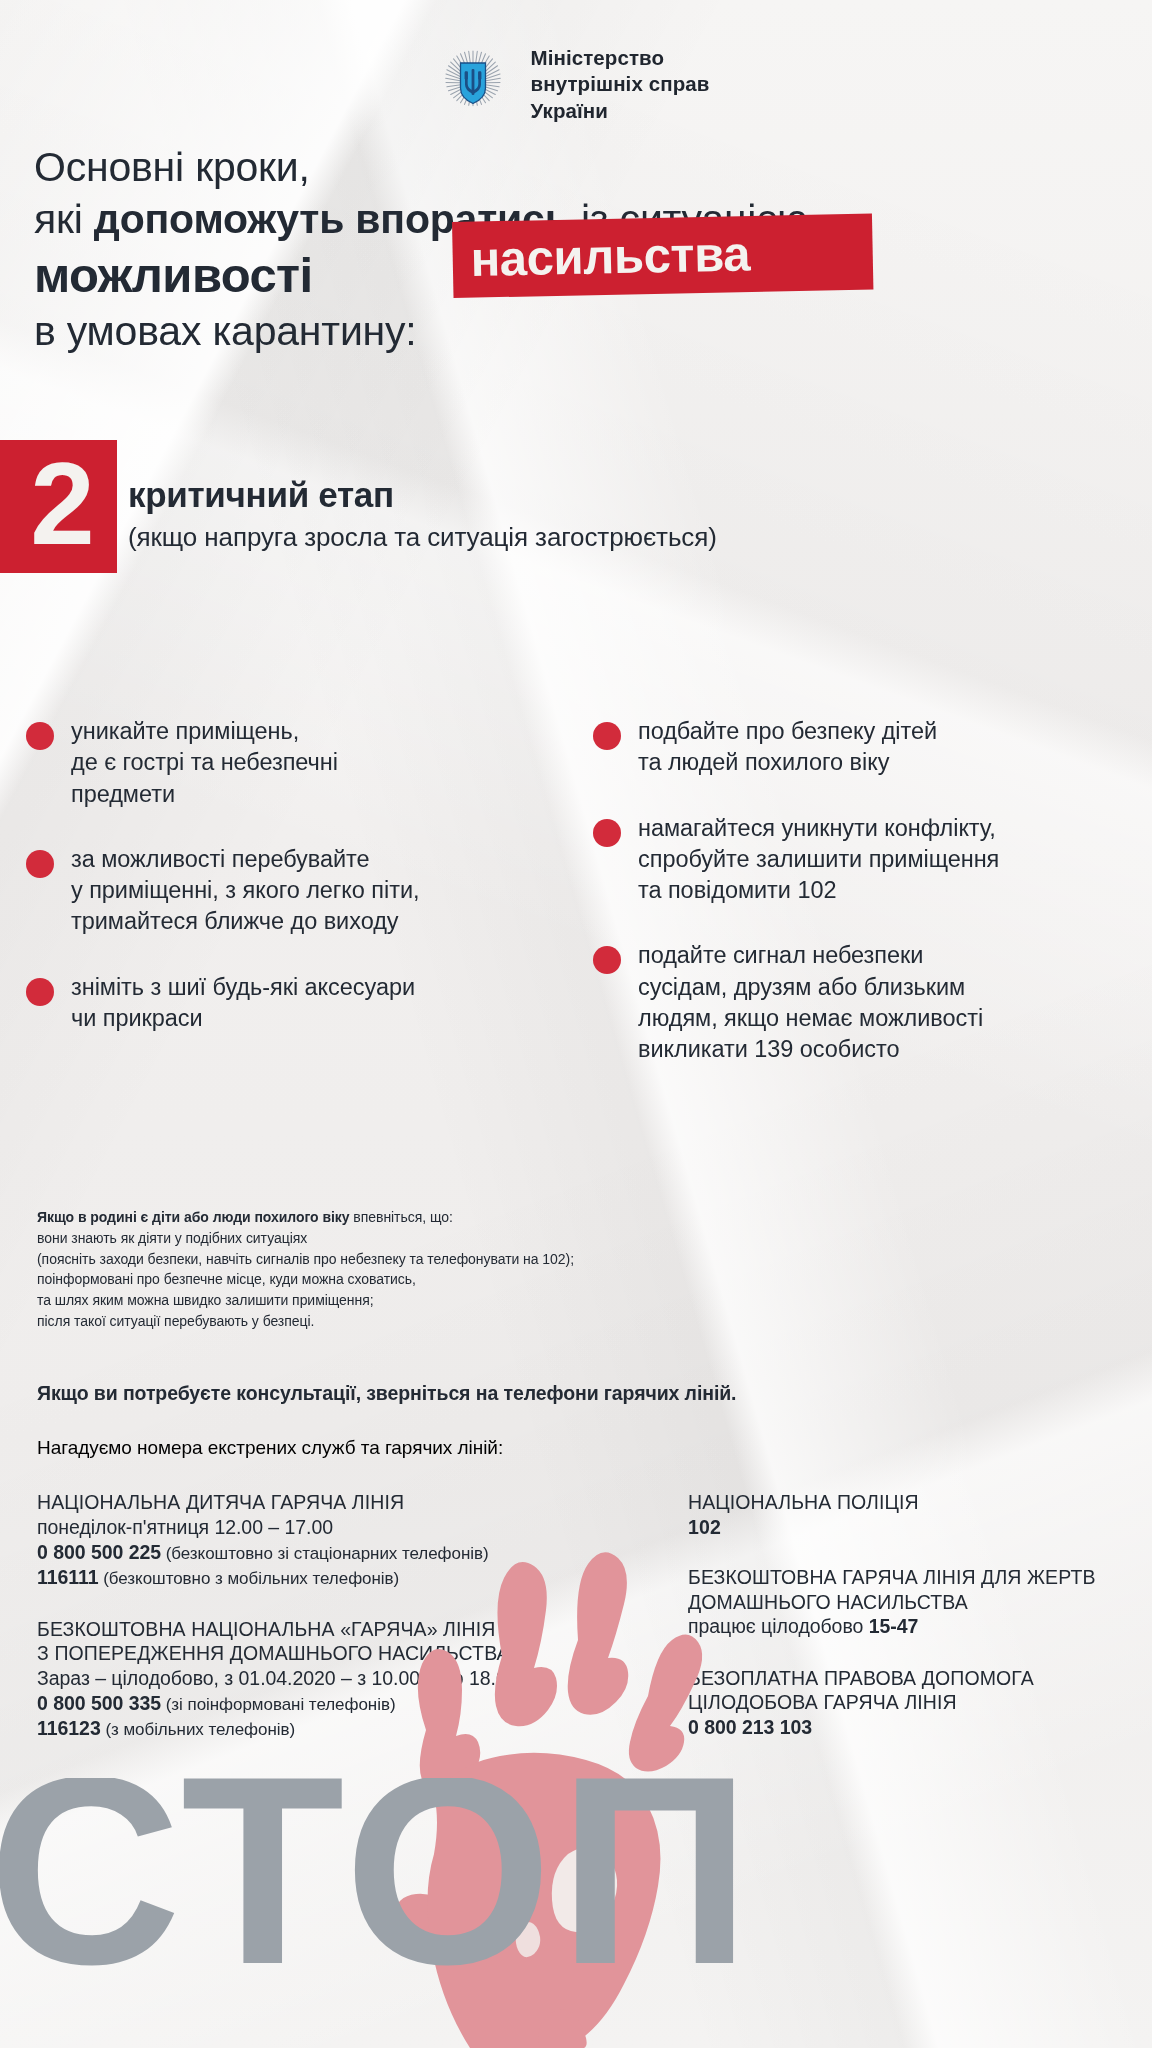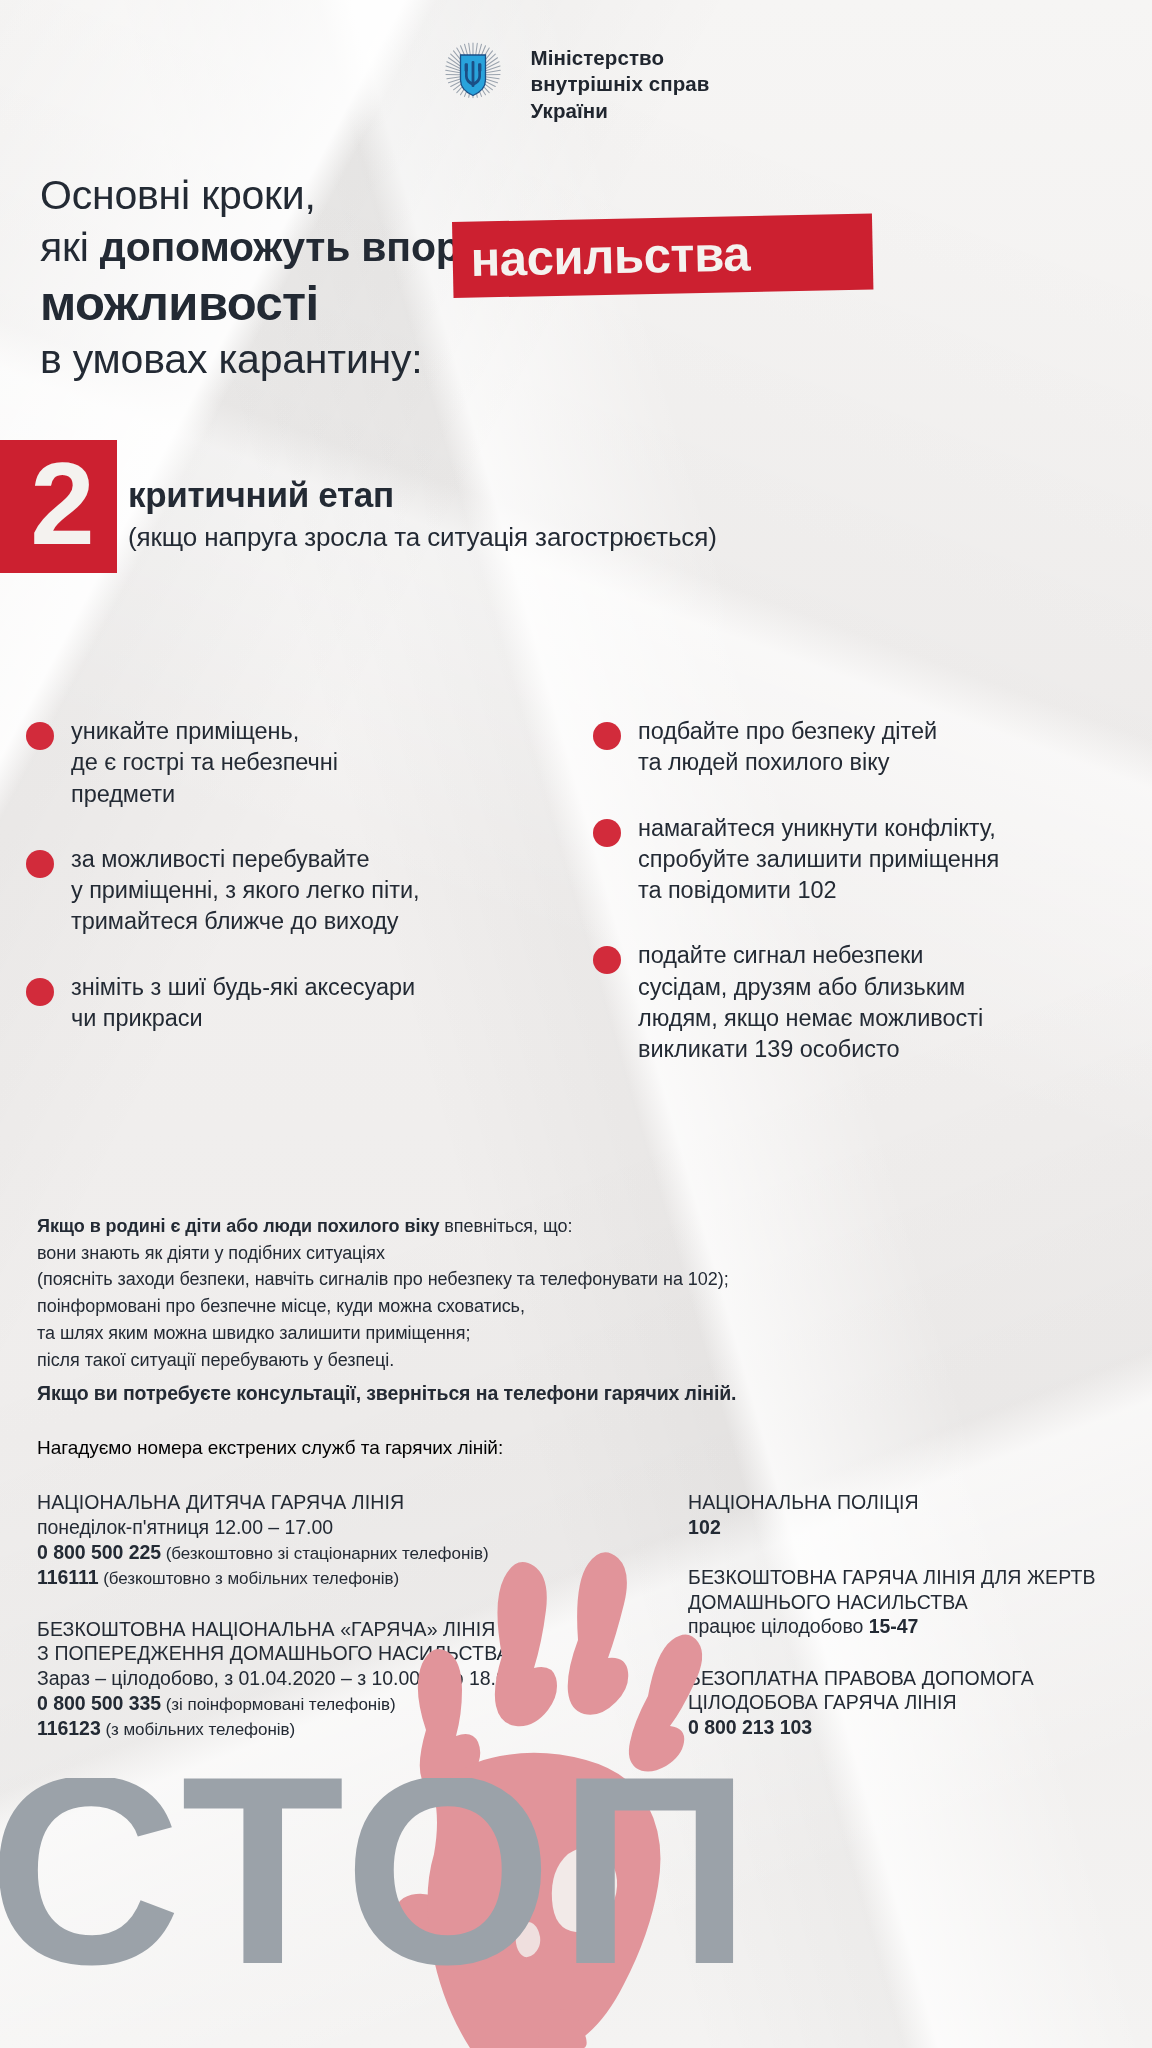--- a/index.html
+++ b/index.html
@@ -31,44 +31,43 @@
   }
 
   
   .logo-wrap {
     position: absolute;
     top: 42px;
     left: 0;
     width: 1152px;
     display: flex;
     justify-content: center;
-    align-items: flex-start;
+    align-items: center;
     gap: 26px;
   }
   .emblem { width: 62px; height: 66px; flex: none; }
   .logo-text {
     font-size: 20.5px;
     font-weight: bold;
     line-height: 1.29;
     color: #20262f;
     letter-spacing: .1px;
     padding-top: 3px;
   }
 
   
   .headline {
     position: absolute;
-    left: 40px;
+    left: 34px;
     top: 142px;
     width: 1080px;
     color: #232a34;
     font-size: 41px;
     line-height: 1.26;
     letter-spacing: -.2px;
-    margin-top: 28px;
   }
   .hl-line { position: relative; white-space: nowrap; }
   .hl-line b { font-weight: bold; }
   .hl-big {
     font-size: 49px;
     font-weight: bold;
     letter-spacing: -.6px;
     line-height: 1.24;
   }
 
@@ -161,21 +160,21 @@
     letter-spacing: -.05px;
     white-space: pre-line;
   }
 
   
   .para {
     position: absolute;
     left: 37px;
     top: 1186px;
     width: 1070px;
-    font-size: 18px;
+    font-size: 14px;
     line-height: 1.49;
     color: #232a34;
     letter-spacing: -.05px;
     white-space: pre-line;
   }
   .para-lead { font-weight: bold; }
   .consult {
     position: absolute;
     left: 37px;
     top: 1382px;

